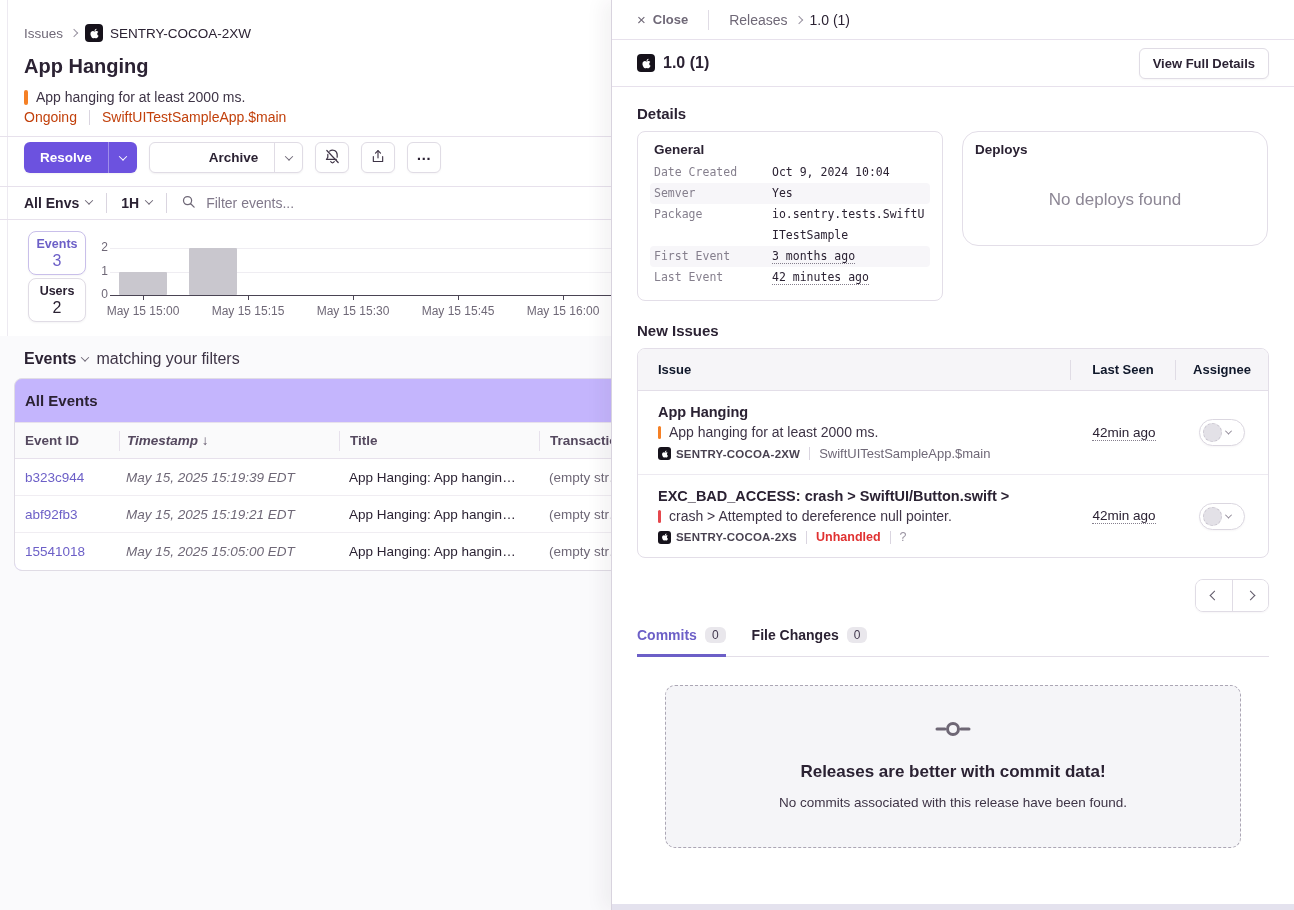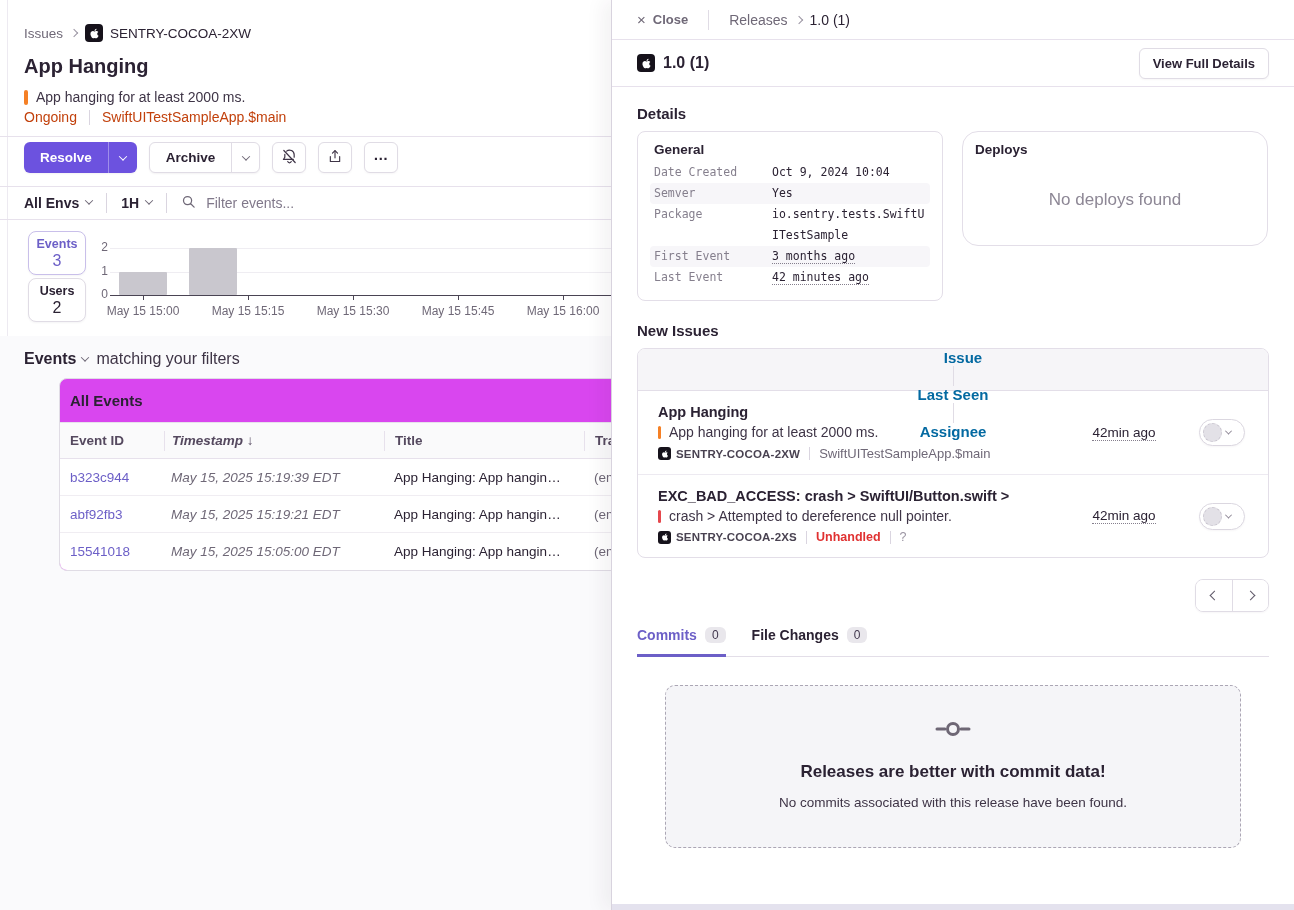--- a/index.html
+++ b/index.html
@@ -35,21 +35,21 @@
 
   .lp-toolbar { position:absolute; left:24px; top:142px; display:flex; align-items:center; gap:12px; }
   .btn { display:inline-flex; align-items:center; justify-content:center; height:31px; border-radius:6px;
          border:1px solid #E0DCE5; background:#fff; font-size:13.5px; font-weight:700; color:#2B2233;
          box-shadow:0 1px 2px rgba(43,34,51,.04); cursor:pointer; }
   .split { display:inline-flex; height:31px; border-radius:6px; overflow:hidden; box-shadow:0 1px 2px rgba(43,34,51,.06); }
   .split .main { display:flex; align-items:center; padding:0 16px; font-size:13.5px; font-weight:700; }
   .split .dd { display:flex; align-items:center; justify-content:center; width:28px; }
   .split.primary { color:#fff; }
   .split.primary .main { border-right:1px solid rgba(255,255,255,.35); }
-  .split.secondary { border:1px solid #E0DCE5; color:#2B2233; background:#fff; }
+  .split.secondary { border:1px solid #E0DCE5; color:#2B2233; background:#fff;padding-left:43px; }
   .split.secondary .dd { border-left:1px solid #E0DCE5; color:#6F6877; }
   .icon-btn { width:34px; }
   .ellipsis { font-size:15px; letter-spacing:1px; padding-bottom:6px; }
 
   .lp-filter { position:absolute; left:24px; top:188px; height:30px; display:flex; align-items:center; gap:14px; font-size:14px; }
   .sel { display:flex; align-items:center; gap:7px; font-weight:700; color:#2B2233; cursor:pointer; }
   .sel .chev { color:#6F6877; margin-top:-2px; }
   .search-wrap { display:flex; align-items:center; gap:10px; flex:1; }
   .search-input { border:none; outline:none; font-size:14px; font-family:"Liberation Sans",sans-serif; color:#2B2233; width:300px; background:transparent; }
   .search-input::placeholder { color:#80788A; }
@@ -69,22 +69,22 @@
   .ch-ylab { left:0; width:12px; text-align:right; font-size:12px; color:#6F6877; }
   .ch-tick { width:1px; height:4px; background:#4A4453; }
   .ch-xlab { width:110px; text-align:center; font-size:12px; color:#6F6877; white-space:nowrap; }
   .ch-bar { border-radius:1px; }
 
   .lp-gray { position:absolute; left:0; top:336px; width:611px; height:574px; background:#FAFAFC; }
   .ev-heading { position:absolute; left:24px; top:14px; display:flex; align-items:center; gap:8px; font-size:16px; }
   .ev-heading .h-bold { font-weight:700; color:#2B2233; display:flex; align-items:center; gap:6px; cursor:pointer; }
   .ev-heading .h-suffix { color:#3E3446; }
 
-  .ev-card { position:absolute; left:14px; top:42px; width:645px; background:#d946ef; border:1px solid #E0DCE5;
-             border-radius:8px; overflow:hidden;margin-left:45px; }
+  .ev-card { position:absolute; left:14px; top:42px; width:645px; background:#c4b5fd; border:1px solid #E0DCE5;
+             border-radius:8px; overflow:hidden; }
   .ev-card-header { height:44px; display:flex; align-items:center; padding:0 10px; font-size:15px; font-weight:700; border-bottom:1px solid #E7E1EC; }
   .ev-thead { display:flex; align-items:center; height:36px; background:#FAFAFB; border-bottom:1px solid #E7E1EC;
               font-size:13.5px; font-weight:600; color:#55495F; }
   .ev-row { display:flex; align-items:center; height:37px; border-bottom:1px solid #F0EDF2; font-size:13.5px; background:#fff; }
   .ev-row:last-child { border-bottom:none; }
   .c-id { width:104px; padding-left:10px; }
   .c-ts { width:220px; padding-left:7px;font-style:italic; }
   .c-title { width:200px; padding-left:10px; white-space:nowrap; overflow:hidden; }
   .c-tx { flex:1; padding-left:10px; white-space:nowrap; overflow:hidden; }
   .ev-thead .c-ts, .ev-thead .c-title, .ev-thead .c-tx { border-left:1px solid #E7E1EC; height:20px; display:flex; align-items:center; }
@@ -120,21 +120,21 @@
   .dotted { border-bottom:1px dotted #857F8D; }
   .v-link { color:#6C5FC7; cursor:pointer; }
 
   .dcard { width:306px; height:115px; border:1px solid #E3DEE8; border-radius:16px; padding:10px 12px; position:relative; background:#fff; }
   .dcard-title { font-size:13.5px; font-weight:700; }
   .deploys-empty { position:absolute; left:0; right:0; top:58px; text-align:center; font-size:17px; color:#8D8795; }
 
   .ni-heading { margin-top:21px; }
   .ni-table { border:1px solid #E3DEE8; border-radius:8px; overflow:hidden; background:#fff; }
   .ni-thead { display:flex; align-items:center; height:42px; background:#F6F5F8; border-bottom:1px solid #E3DEE8;
-              font-size:15px; font-weight:600; color:#0369a1;flex-direction:column; }
+              font-size:13px; font-weight:600; color:#0f172a; }
   .ni-thead .ni-main { padding-left:20px; }
   .ni-main { flex:1; min-width:0; }
   .ni-seen { width:104px; flex:none; display:flex; justify-content:center; }
   .ni-assignee { width:92px; flex:none; display:flex; justify-content:center; }
   .ni-sep { width:1px; height:20px; background:#E0DCE5; flex:none; }
   .ni-row { display:flex; align-items:center; padding:13px 0; border-bottom:1px solid #EDEAF1; }
   .ni-row:last-child { border-bottom:none; }
   .ni-row .ni-main { padding-left:20px; }
   .ni-title { font-size:14.5px; font-weight:700; color:#2B2233; cursor:pointer; white-space:nowrap; overflow:hidden; }
   .ni-desc { display:flex; align-items:center; gap:8px; margin-top:4px; font-size:14px; color:#3E3446; }

